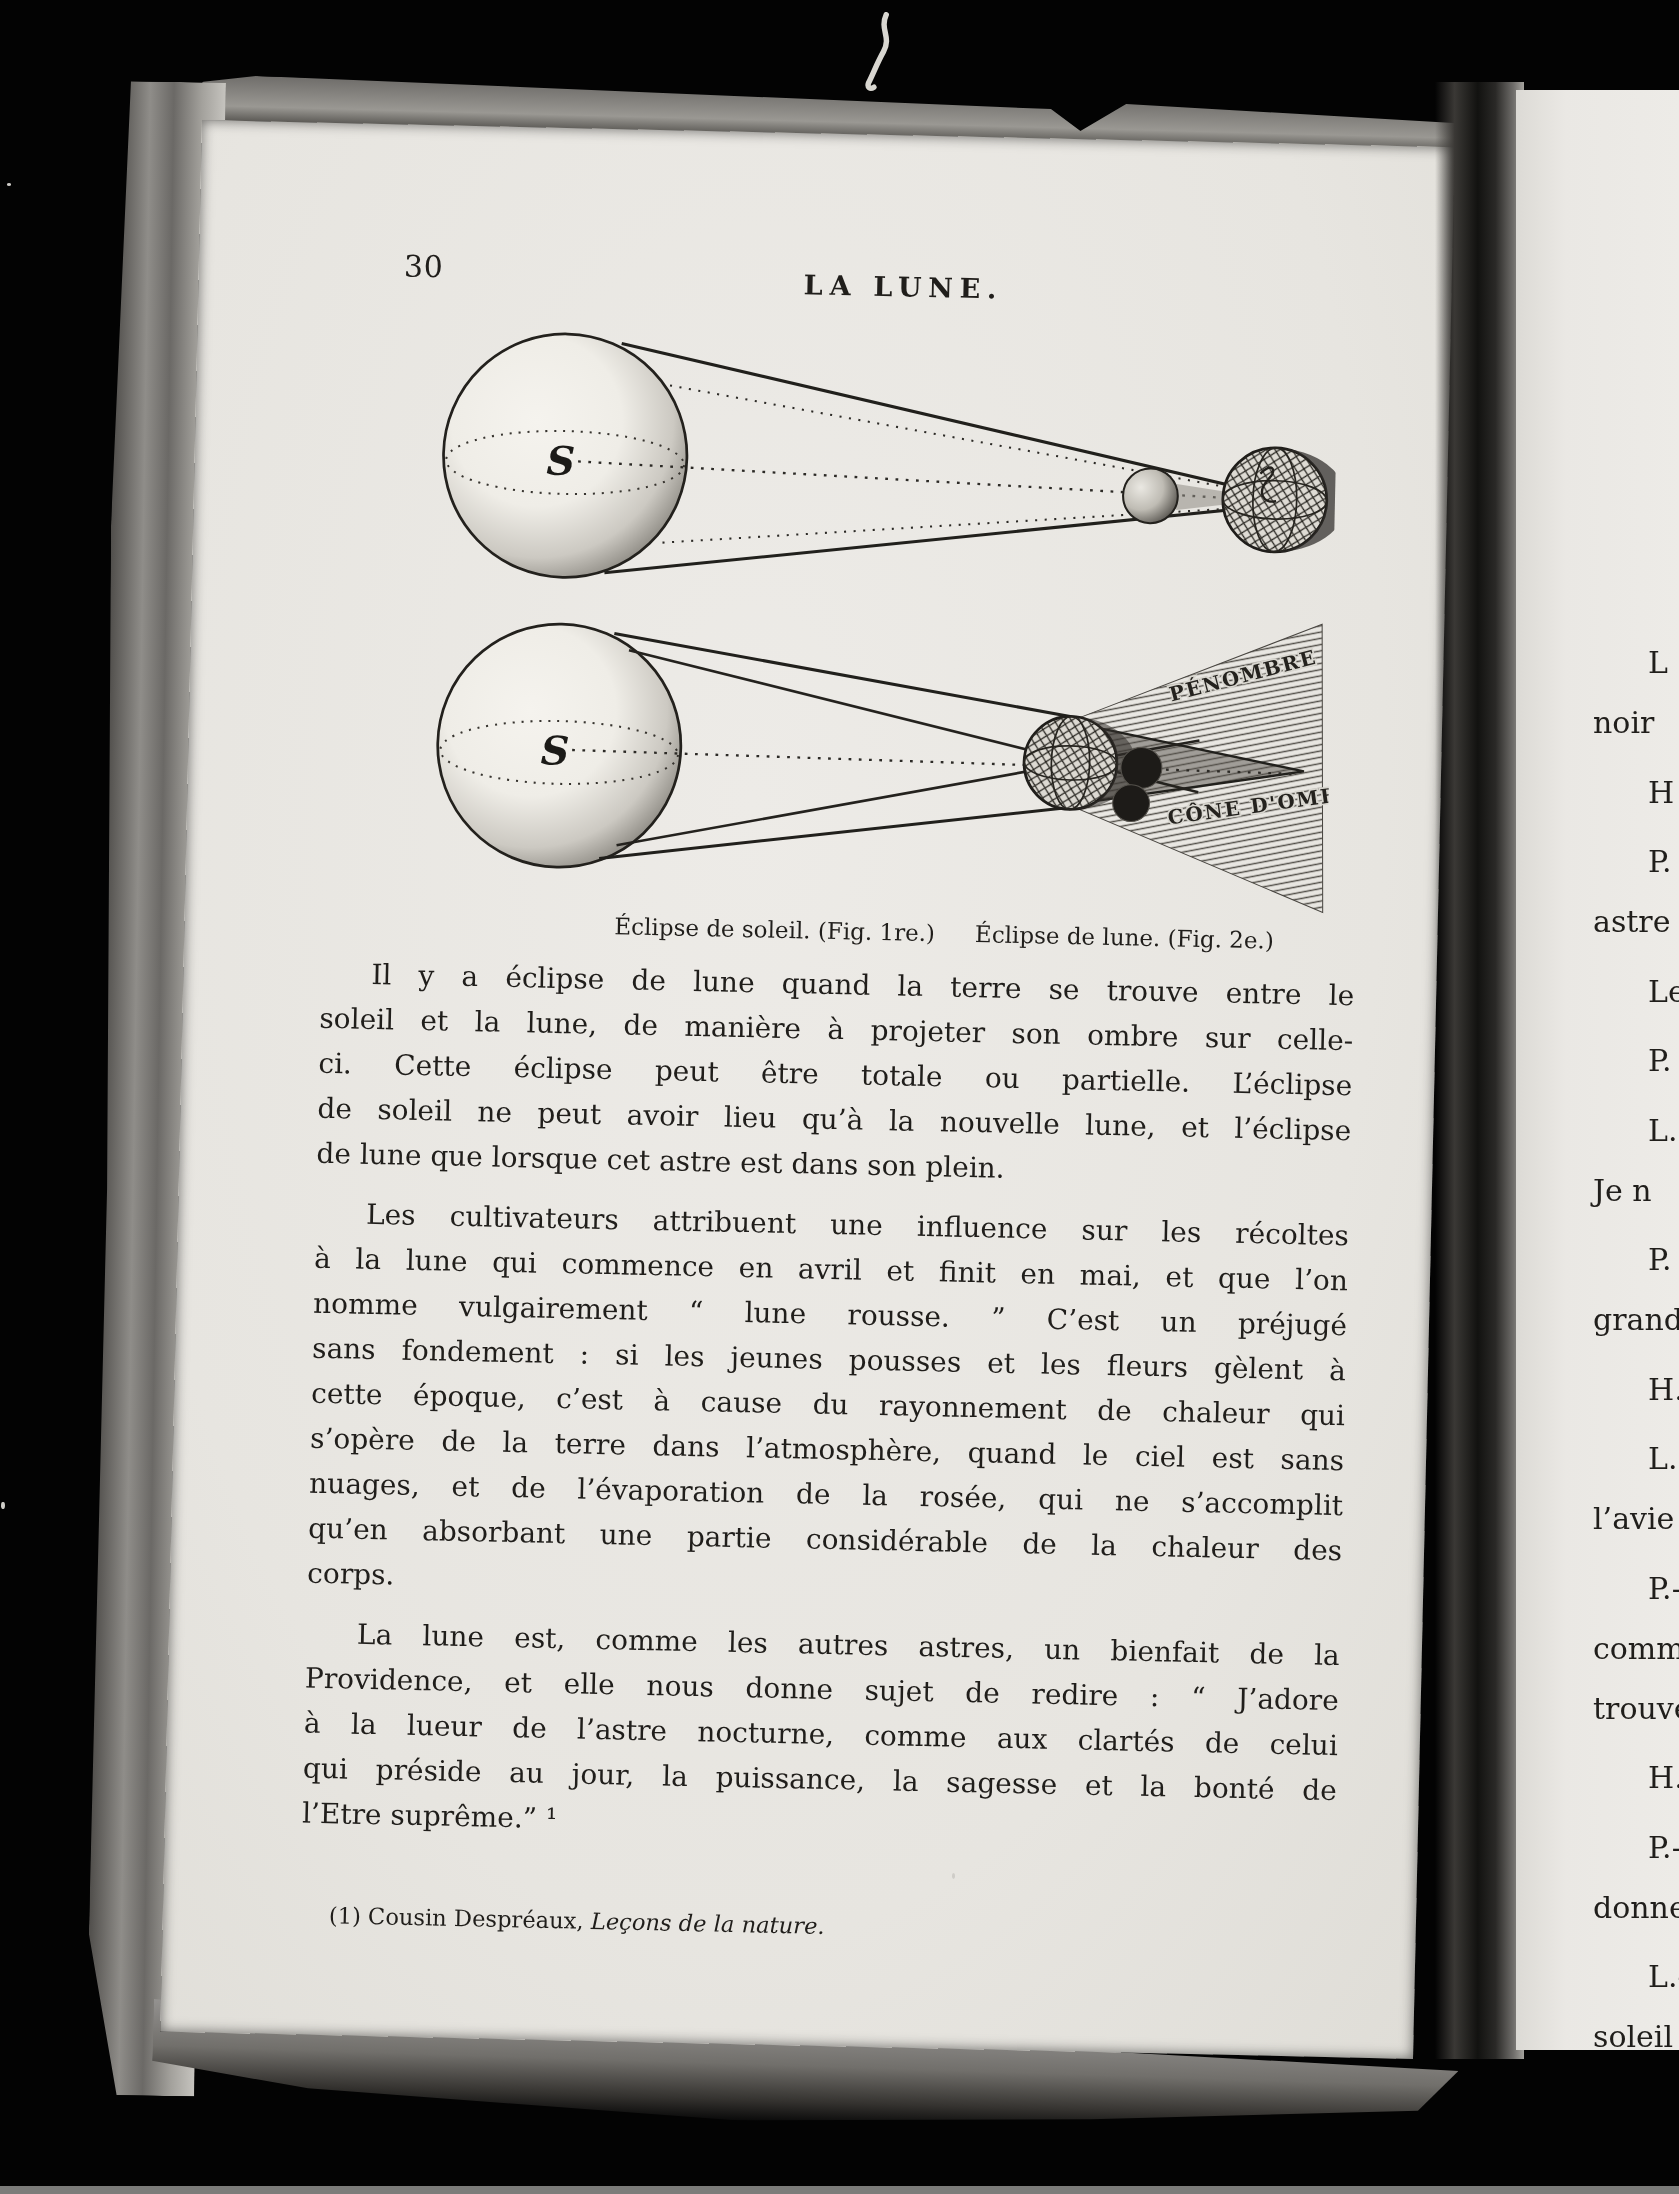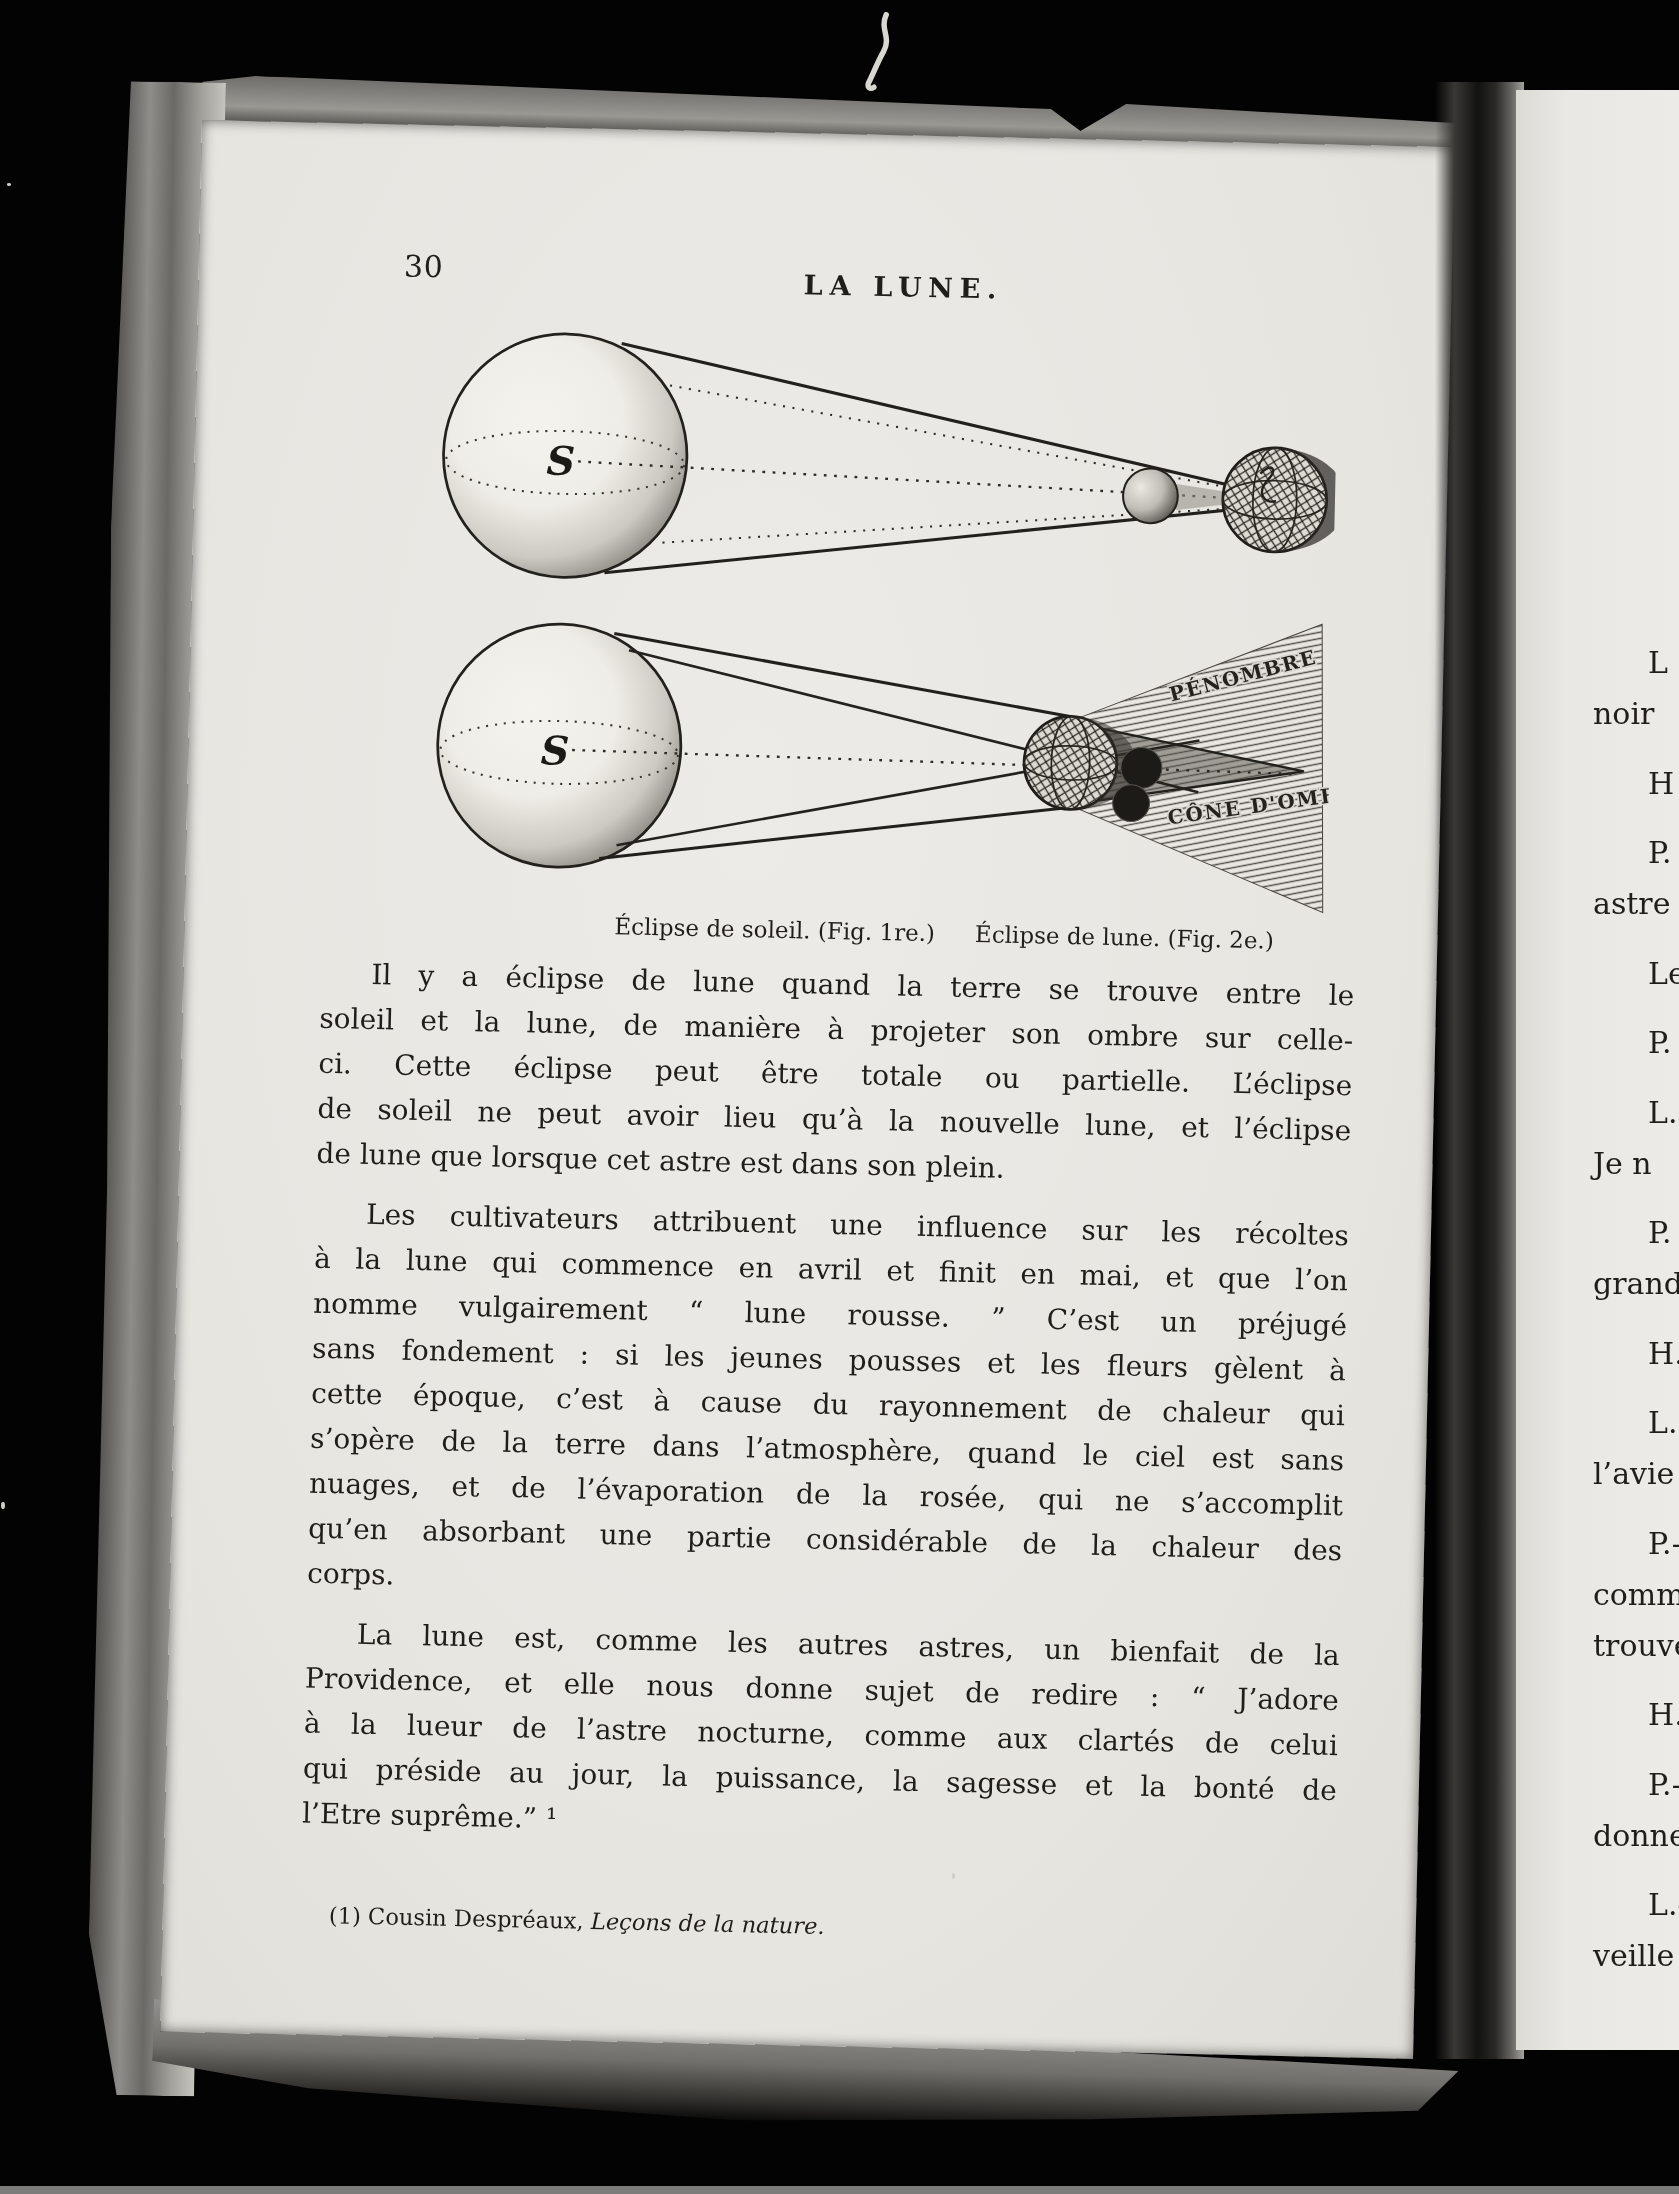--- a/index.html
+++ b/index.html
@@ -60,21 +60,21 @@
 
   
   .gutter{position:absolute;left:1435px;top:82px;width:89px;height:1977px;z-index:3;
     background:linear-gradient(90deg,rgba(60,58,55,0) 0%,#3a3835 22%,#121210 48%,#2a2927 68%,#6f6d6a 88%,#a5a39e 100%);}
 
   
   .page-right{position:absolute;left:1516px;top:90px;width:164px;height:1960px;
     background:linear-gradient(90deg,#dcdad5,#eae8e4 30%,#edebe7);z-index:4;
     color:#201e1b;overflow:hidden;}
   .rp-col{padding:547px 0 0 77px;font-size:30px;line-height:51px;white-space:nowrap;}
-  .frag{height:51px;}
+  .frag{height:51px;margin-top:9px;}
   .frag.ind{margin-top:18.5px;text-indent:55px;}
   .rp-col .frag:first-child{margin-top:0;}
 </style>
 </head>
 <body>
 
 <div class="scene">
 
   <div class="deckle deckle-top"></div>
   <div class="deckle deckle-left"></div>
@@ -225,21 +225,21 @@
         <div class="frag ind">H.</div>
         <div class="frag ind">L.</div>
         <div class="frag">l’avie</div>
         <div class="frag ind">P.-</div>
         <div class="frag">comme</div>
         <div class="frag">trouve</div>
         <div class="frag ind">H.</div>
         <div class="frag ind">P.-</div>
         <div class="frag">donne</div>
         <div class="frag ind">L.-</div>
-        <div class="frag">veille</div>
+        <div class="frag">soleil</div>
       </div>
   </div>
 
   <div class="speck" style="left:6.8px;top:183px;width:4.1px;height:2.7px;"></div>
   <div class="speck" style="left:1.4px;top:1502px;width:3.4px;height:6.8px;"></div>
   <div class="speck" style="left:952px;top:1873px;width:3.4px;height:6.2px;"></div>
   <div class="bottom-strip"></div>
 
 </div>
 

